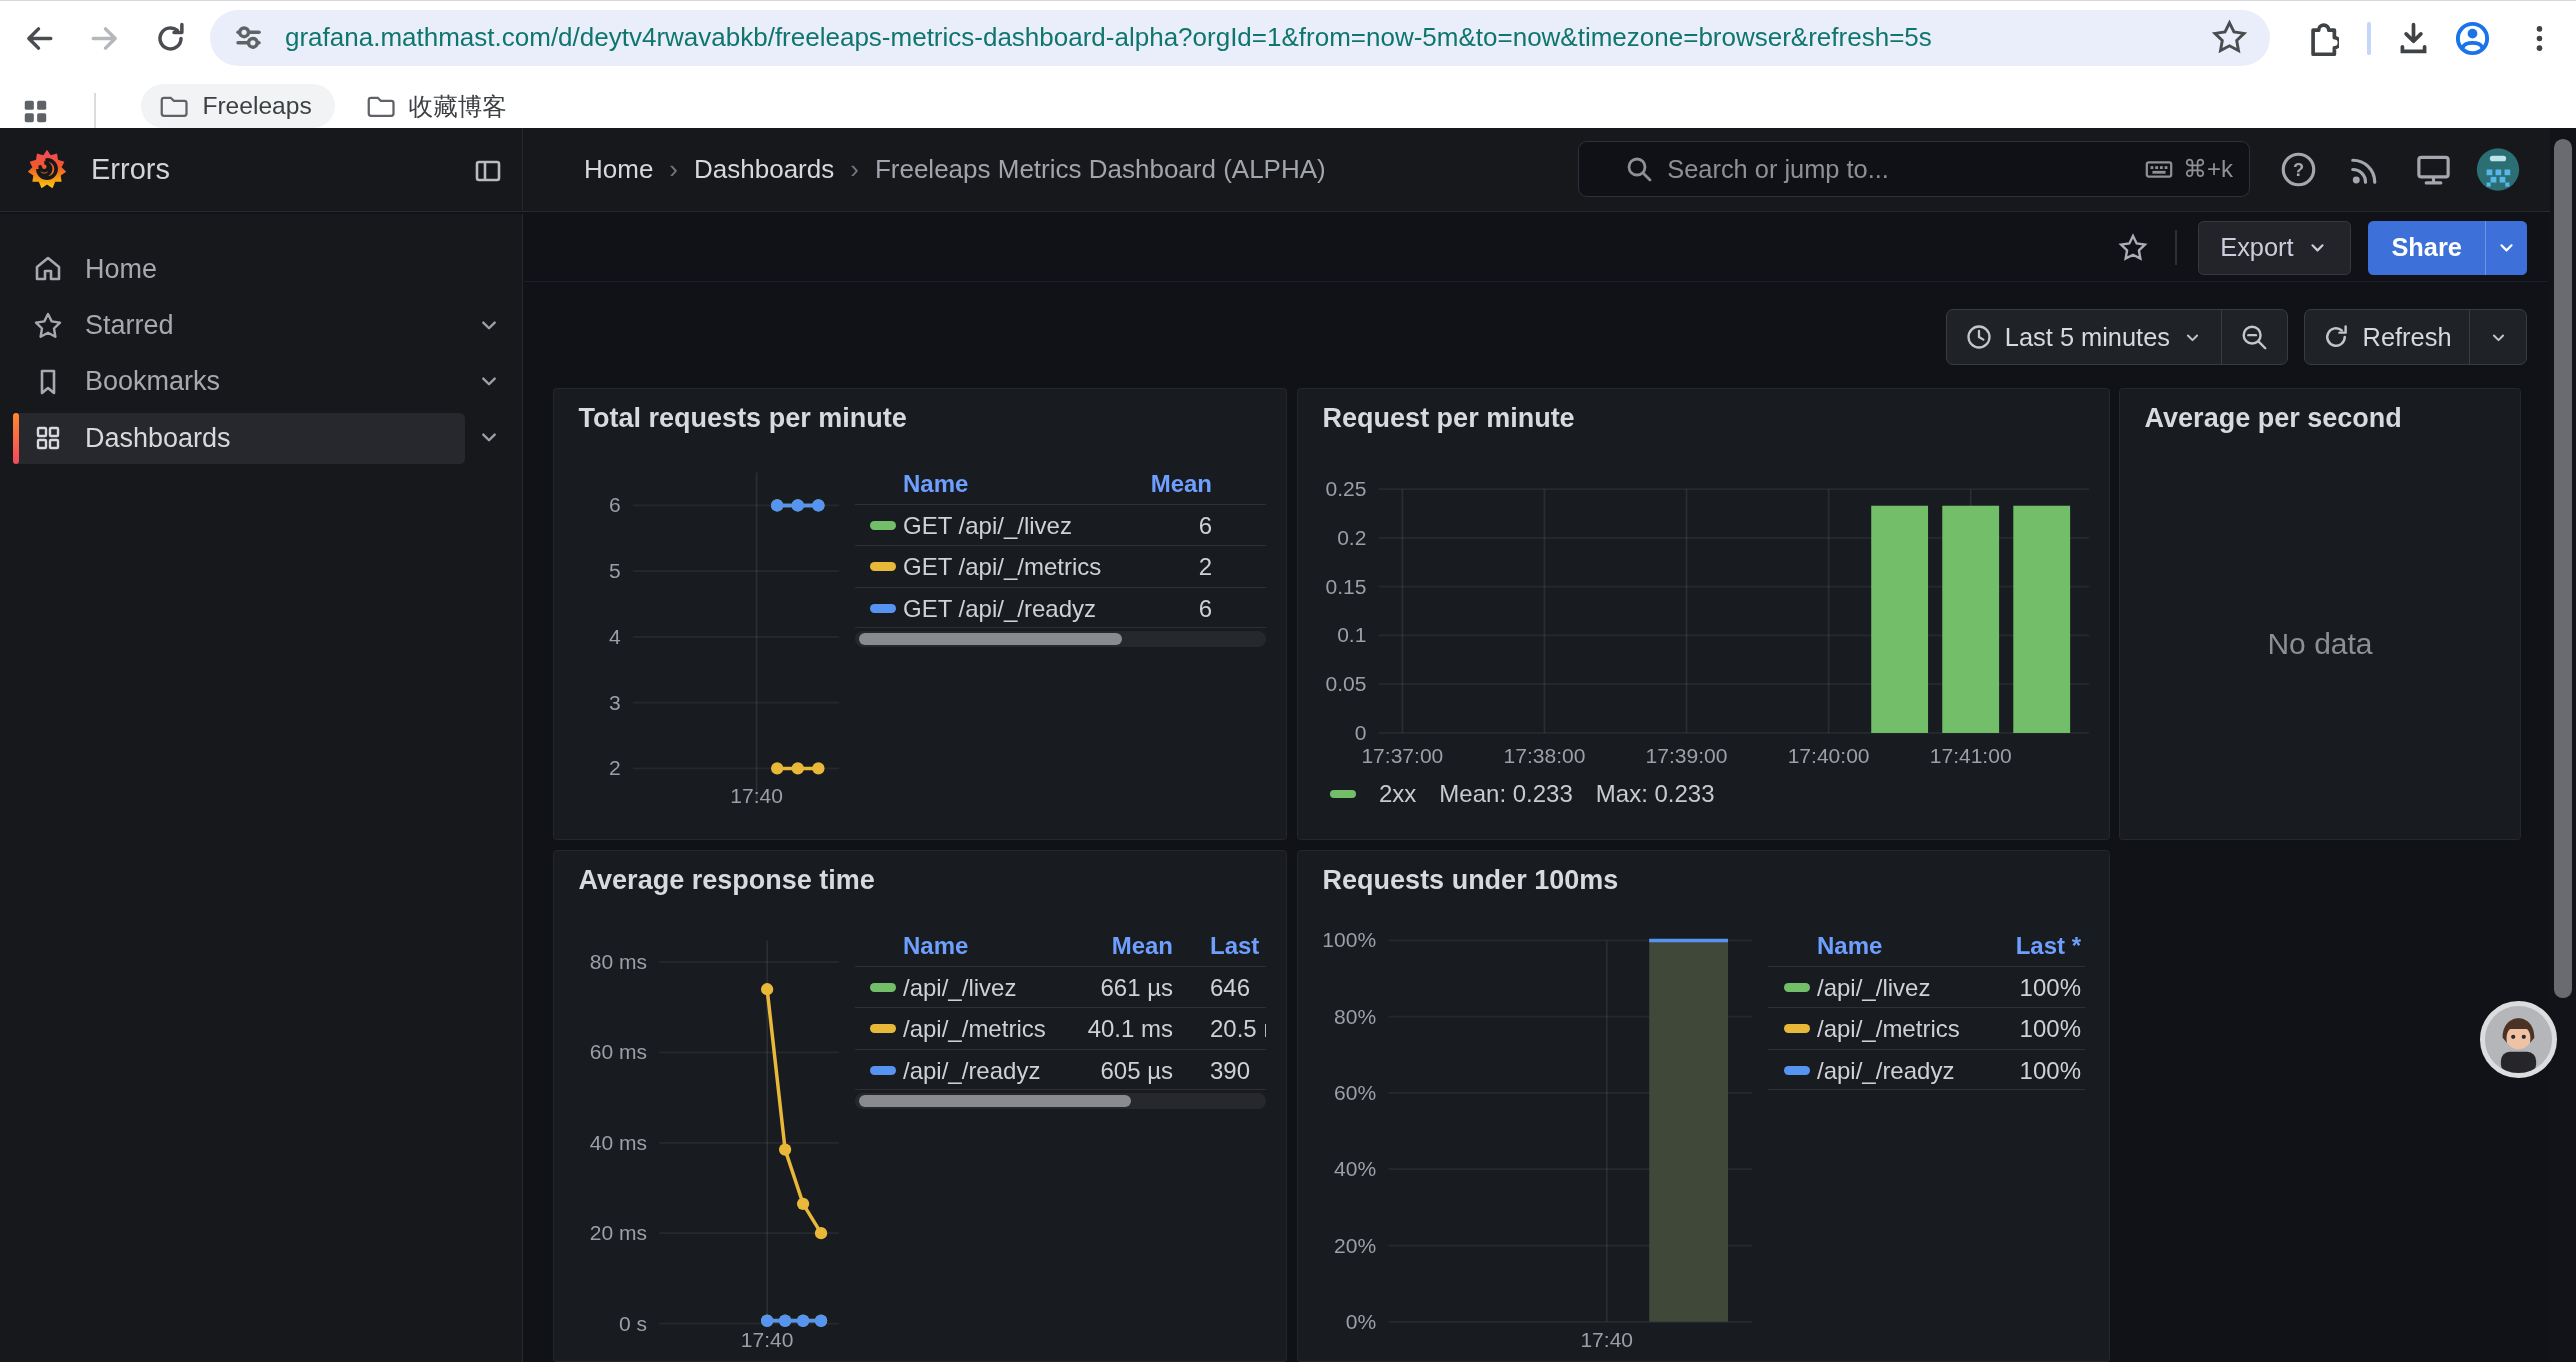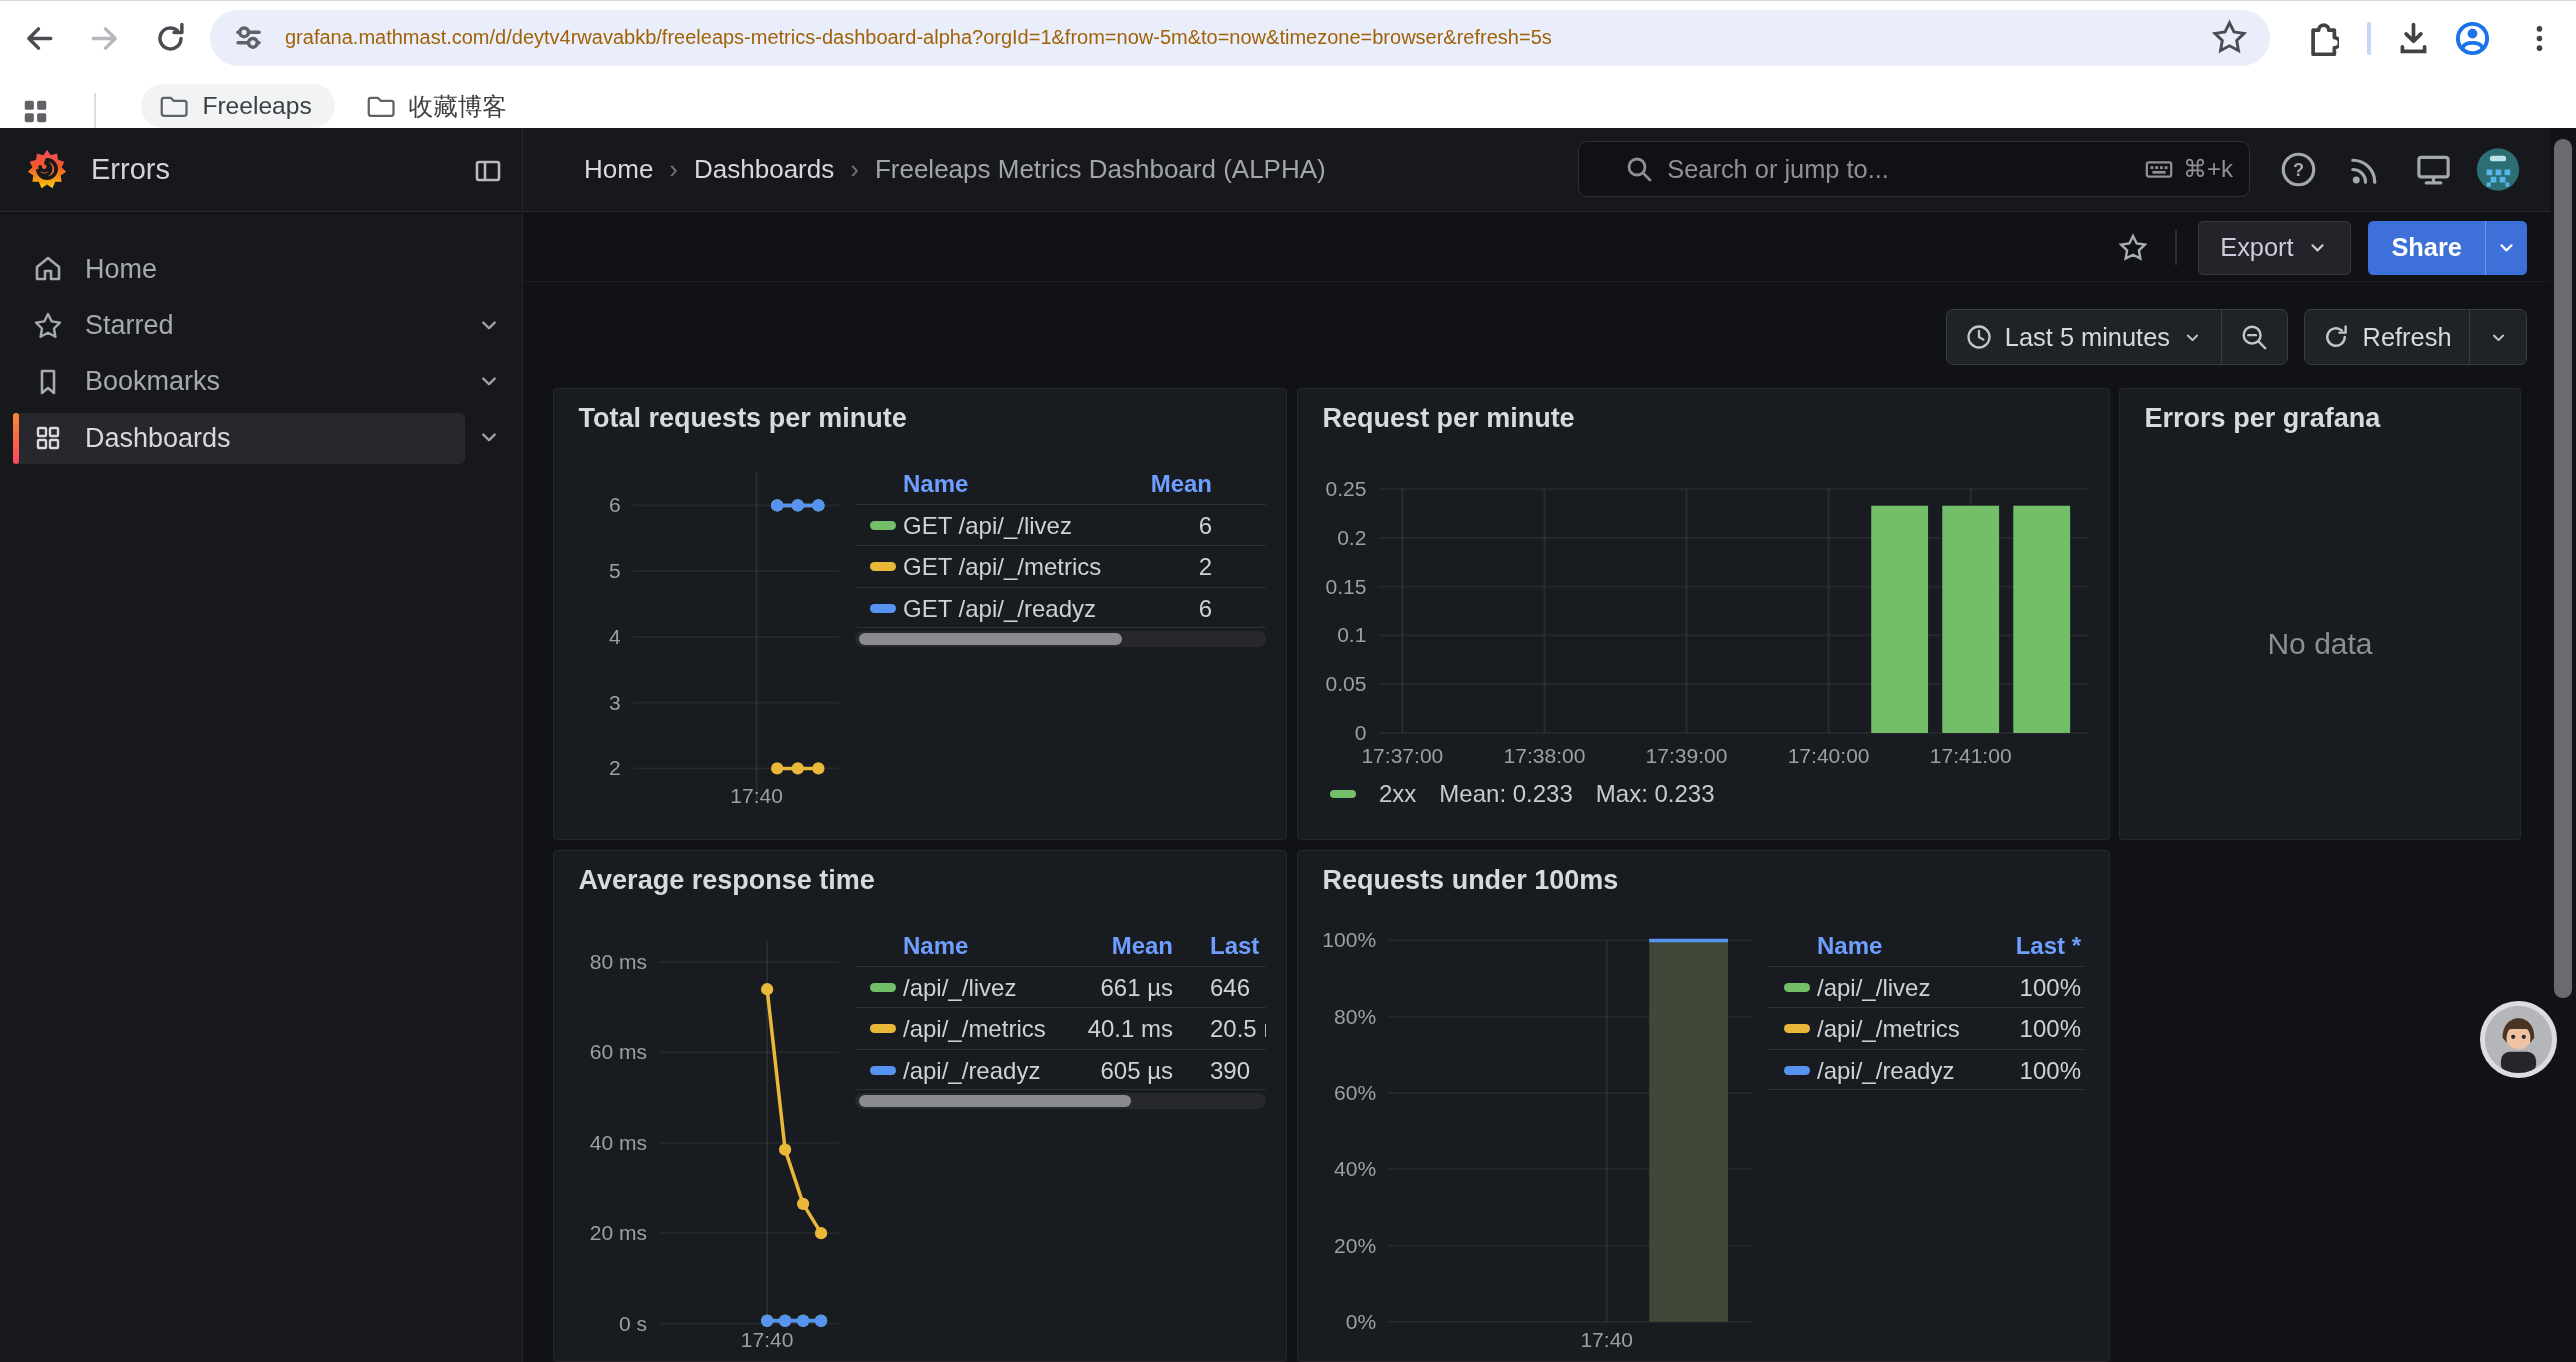--- a/index.html
+++ b/index.html
@@ -5,21 +5,21 @@
   * { margin:0; padding:0; box-sizing:border-box; }
   html,body { background:#000; }
   body { font-family:"Liberation Sans", sans-serif; }
   .screen { position:relative; width:2576px; height:1363px; background:#111217; overflow:hidden; }
 
   
   .chrome { position:absolute; left:0; top:0; width:2576px; height:128px; background:#ffffff; }
   .chrome-row1 { position:absolute; left:0; top:0; width:100%; height:74px; border-top:1.8px solid #d7d8db; }
   .nav-btn { position:absolute; top:16px; width:42px; height:42px; display:flex; align-items:center; justify-content:center; border-radius:50%; }
   .url-pill { position:absolute; left:210px; top:8.8px; width:2060px; height:56px; background:#e9eefa; border-radius:28px; display:flex; align-items:center; }
-  .url-text { flex:1; margin-left:19px; font-size:20px; color:#a16207; white-space:nowrap; overflow:hidden; }
+  .url-text { flex:1; margin-left:19px; font-size:26px; color:#0f766e; white-space:nowrap; overflow:hidden; }
   .chrome-right-icon { position:absolute; top:16px; width:42px; height:42px; display:flex; align-items:center; justify-content:center; }
   .chrome-div { position:absolute; top:21px; width:3.5px; height:33px; background:#c4d7f7; border-radius:1.8px; }
   .chrome-row2 { position:absolute; left:0; top:74px; width:100%; height:54px; display:flex; align-items:flex-end;gap:33px; }
   .bm-divider { width:1.8px; height:35px; background:#dadce0; margin:0 12.3px 0 8.8px; }
   .bm-chip { display:flex; align-items:center; gap:14px; height:44px; padding:0 23px 0 17.5px; border-radius:22px; margin-right:12.3px; }
   .bm-chip.hovered { background:#f1f3f4; }
   .bm-label { font-size:24.6px; color:#3c4043; white-space:nowrap; }
 
   
   .gf-nav { position:absolute; left:0; top:128px; width:2576px; height:84px; background:#17181c; border-bottom:1.8px solid #26282d; }
@@ -449,21 +449,21 @@
           <rect x="815.6" y="132.904" width="64.8" height="259.096" fill="#73bf69"></rect>
         </svg>
         <div class="blegend" style="left: 32px; top: 392px; height: 26px;">
           <div class="chip2" style="background: rgb(115, 191, 105);"></div>
           <span>2xx</span>
           <span>Mean: 0.233</span>
           <span>Max: 0.233</span>
         </div>
       </div>
       <div class="panel" style="left: 2119px; top: 388px; width: 402px; height: 452px;">
-        <div class="panel-title">Errors per grafana</div>
+        <div class="panel-title">Average per second</div>
         <div class="no-data" style="top: 238px;">No data</div>
       </div>
       <div class="panel" style="left: 553px; top: 850px; width: 734px; height: 512px;">
         <div class="panel-title">Average response time</div>
         <svg class="chart" width="734" height="512" viewBox="0 0 837 584">
           <line x1="120" y1="126.73584905660377" x2="325" y2="126.73584905660377" stroke="rgba(204,204,220,0.08)" stroke-width="2"></line>
           <text x="106" y="134.73584905660377" text-anchor="end" font-size="24" fill="#9d9fa6">80 ms</text>
           <line x1="120" y1="229.80188679245285" x2="325" y2="229.80188679245285" stroke="rgba(204,204,220,0.08)" stroke-width="2"></line>
           <text x="106" y="237.80188679245285" text-anchor="end" font-size="24" fill="#9d9fa6">60 ms</text>
           <line x1="120" y1="332.86792452830184" x2="325" y2="332.86792452830184" stroke="rgba(204,204,220,0.08)" stroke-width="2"></line>

